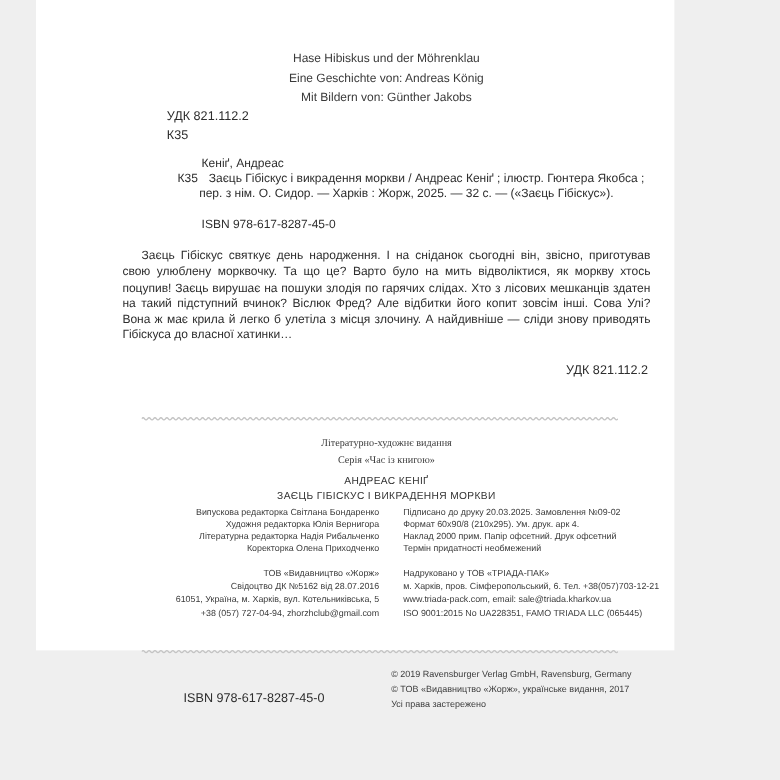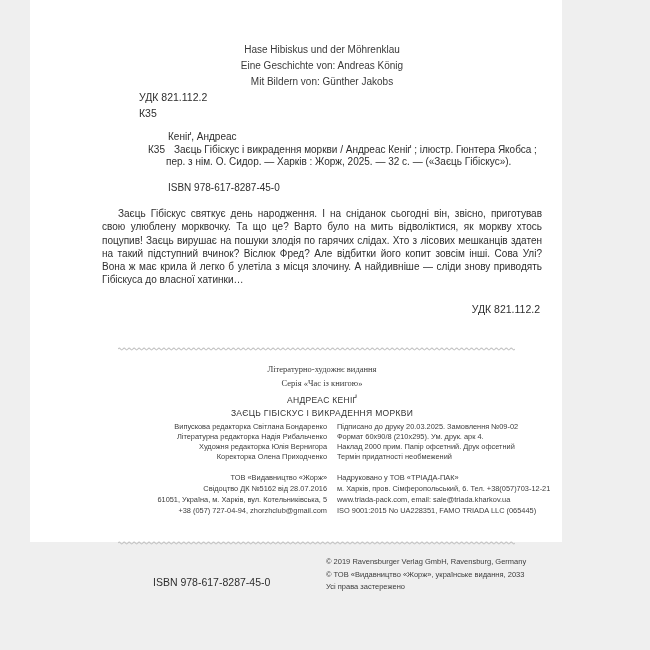--- a/index.html
+++ b/index.html
@@ -25,22 +25,22 @@
   .wavy{position:absolute;left:16px;right:27px;height:4px;}
   .wavy svg{width:100%;height:4px;display:block;}
   .wavy-1{top:347px;}
   .wavy-2{top:541px;}
 
   .edition-type{position:absolute;top:362px;left:0;right:0;text-align:center;
     font-size:8.5px;line-height:14px;color:#3a3a3a;font-family:Liberation Serif, serif;}
   .edition-title{position:absolute;top:394px;left:0;right:0;text-align:center;
     font-size:8.5px;line-height:12.5px;letter-spacing:.3px;color:#333;}
 
-  .credits-row{position:absolute;left:11px;right:0;display:grid;
-    grid-template-columns:214px 216px;column-gap:10px;font-size:7.4px;color:#3c3c3c;}
+  .credits-row{position:absolute;left:0;right:0;display:grid;
+    grid-template-columns:214px 216px;column-gap:20px;font-size:7.4px;color:#3c3c3c;}
   .credits-row .col-l{text-align:right;}
   .credits-row .col-r{text-align:left;}
   .credits-row div div{white-space:nowrap;}
   .row-staff{top:422px;line-height:10px;}
   .row-pub{top:472px;line-height:11px;}
 
   .footer{position:absolute;top:556px;left:0;right:0;display:grid;
     grid-template-columns:214px 216px;column-gap:10px;}
   .footer-isbn{margin-top:20px;margin-left:51px;font-size:10.5px;white-space:nowrap;}
   .copyright{font-size:7.5px;line-height:12.6px;color:#3c3c3c;}
@@ -88,22 +88,22 @@
     </div>
 
     <div class="edition-title">
       <div>АНДРЕАС КЕНІҐ</div>
       <div>ЗАЄЦЬ ГІБІСКУС І ВИКРАДЕННЯ МОРКВИ</div>
     </div>
 
     <div class="credits-row row-staff">
       <div class="col-l">
         <div>Випускова редакторка Світлана Бондаренко</div>
+        <div>Художня редакторка Юлія Вернигора</div>
         <div>Літературна редакторка Надія Рибальченко</div>
-        <div>Художня редакторка Юлія Вернигора</div>
         <div>Коректорка Олена Приходченко</div>
       </div>
       <div class="col-r">
         <div>Підписано до друку 20.03.2025. Замовлення №09-02</div>
         <div>Формат 60х90/8 (210х295). Ум. друк. арк 4.</div>
         <div>Наклад 2000 прим. Папір офсетний. Друк офсетний</div>
         <div>Термін придатності необмежений</div>
       </div>
     </div>
 
@@ -127,19 +127,19 @@
         <path d="M0 2.5 q2.5 -2.2 5 0 q2.5 2.2 5 0 q2.5 -2.2 5 0 q2.5 2.2 5 0 q2.5 -2.2 5 0 q2.5 2.2 5 0 q2.5 -2.2 5 0 q2.5 2.2 5 0 q2.5 -2.2 5 0 q2.5 2.2 5 0 q2.5 -2.2 5 0 q2.5 2.2 5 0 q2.5 -2.2 5 0 q2.5 2.2 5 0 q2.5 -2.2 5 0 q2.5 2.2 5 0 q2.5 -2.2 5 0 q2.5 2.2 5 0 q2.5 -2.2 5 0 q2.5 2.2 5 0 q2.5 -2.2 5 0 q2.5 2.2 5 0 q2.5 -2.2 5 0 q2.5 2.2 5 0 q2.5 -2.2 5 0 q2.5 2.2 5 0 q2.5 -2.2 5 0 q2.5 2.2 5 0 q2.5 -2.2 5 0 q2.5 2.2 5 0 q2.5 -2.2 5 0 q2.5 2.2 5 0 q2.5 -2.2 5 0 q2.5 2.2 5 0 q2.5 -2.2 5 0 q2.5 2.2 5 0 q2.5 -2.2 5 0 q2.5 2.2 5 0 q2.5 -2.2 5 0 q2.5 2.2 5 0 q2.5 -2.2 5 0 q2.5 2.2 5 0 q2.5 -2.2 5 0 q2.5 2.2 5 0 q2.5 -2.2 5 0 q2.5 2.2 5 0 q2.5 -2.2 5 0 q2.5 2.2 5 0 q2.5 -2.2 5 0 q2.5 2.2 5 0 q2.5 -2.2 5 0 q2.5 2.2 5 0 q2.5 -2.2 5 0 q2.5 2.2 5 0 q2.5 -2.2 5 0 q2.5 2.2 5 0 q2.5 -2.2 5 0 q2.5 2.2 5 0 q2.5 -2.2 5 0 q2.5 2.2 5 0 q2.5 -2.2 5 0 q2.5 2.2 5 0 q2.5 -2.2 5 0 q2.5 2.2 5 0 q2.5 -2.2 5 0 q2.5 2.2 5 0 q2.5 -2.2 5 0 q2.5 2.2 5 0 q2.5 -2.2 5 0 q2.5 2.2 5 0 q2.5 -2.2 5 0 q2.5 2.2 5 0 q2.5 -2.2 5 0 q2.5 2.2 5 0 q2.5 -2.2 5 0 q2.5 2.2 5 0 q2.5 -2.2 5 0 q2.5 2.2 5 0 q2.5 -2.2 5 0 q2.5 2.2 5 0 q2.5 -2.2 5 0 q2.5 2.2 5 0 q2.5 -2.2 5 0 q2.5 2.2 5 0 q2.5 -2.2 5 0 q2.5 2.2 5 0 q2.5 -2.2 5 0 q2.5 2.2 5 0 q2.5 -2.2 5 0 q2.5 2.2 5 0 q2.5 -2.2 5 0 q2.5 2.2 5 0 q2.5 -2.2 5 0 q2.5 2.2 5 0 q2.5 -2.2 5 0 q2.5 2.2 5 0 q2.5 -2.2 5 0 q2.5 2.2 5 0 q2.5 -2.2 5 0 q2.5 2.2 5 0 q2.5 -2.2 5 0 q2.5 2.2 5 0 q2.5 -2.2 5 0 q2.5 2.2 5 0 q2.5 -2.2 5 0 q2.5 2.2 5 0 q2.5 -2.2 5 0 q2.5 2.2 5 0 q2.5 -2.2 5 0 q2.5 2.2 5 0 q2.5 -2.2 5 0 q2.5 2.2 5 0 q2.5 -2.2 5 0 q2.5 2.2 5 0 q2.5 -2.2 5 0 q2.5 2.2 5 0 q2.5 -2.2 5 0 q2.5 2.2 5 0 q2.5 -2.2 5 0 q2.5 2.2 5 0 q2.5 -2.2 5 0 q2.5 2.2 5 0 q2.5 -2.2 5 0 q2.5 2.2 5 0 q2.5 -2.2 5 0 q2.5 2.2 5 0 q2.5 -2.2 5 0 q2.5 2.2 5 0 q2.5 -2.2 5 0 q2.5 2.2 5 0 q2.5 -2.2 5 0 q2.5 2.2 5 0 q2.5 -2.2 5 0 q2.5 2.2 5 0 q2.5 -2.2 5 0 q2.5 2.2 5 0 q2.5 -2.2 5 0 q2.5 2.2 5 0 q2.5 -2.2 5 0 q2.5 2.2 5 0 q2.5 -2.2 5 0 q2.5 2.2 5 0 q2.5 -2.2 5 0 q2.5 2.2 5 0 q2.5 -2.2 5 0 q2.5 2.2 5 0 q2.5 -2.2 5 0 q2.5 2.2 5 0 q2.5 -2.2 5 0 q2.5 2.2 5 0 q2.5 -2.2 5 0 q2.5 2.2 5 0 q2.5 -2.2 5 0 q2.5 2.2 5 0 q2.5 -2.2 5 0 q2.5 2.2 5 0 q2.5 -2.2 5 0 q2.5 2.2 5 0 q2.5 -2.2 5 0 q2.5 2.2 5 0" fill="none" stroke="#c4c4c4" stroke-width="1.1" vector-effect="non-scaling-stroke"></path>
       </svg>
     </div>
 
     <div class="footer">
       <div>
         <div class="footer-isbn">ISBN 978-617-8287-45-0</div>
       </div>
       <div class="copyright">
         <div>© 2019 Ravensburger Verlag GmbH, Ravensburg, Germany</div>
-        <div>© ТОВ «Видавництво «Жорж», українське видання, 2033</div>
+        <div>© ТОВ «Видавництво «Жорж», українське видання, 2017</div>
         <div>Усі права застережено</div>
       </div>
     </div>
 
   </div>
 </div>
 
 </body></html>

